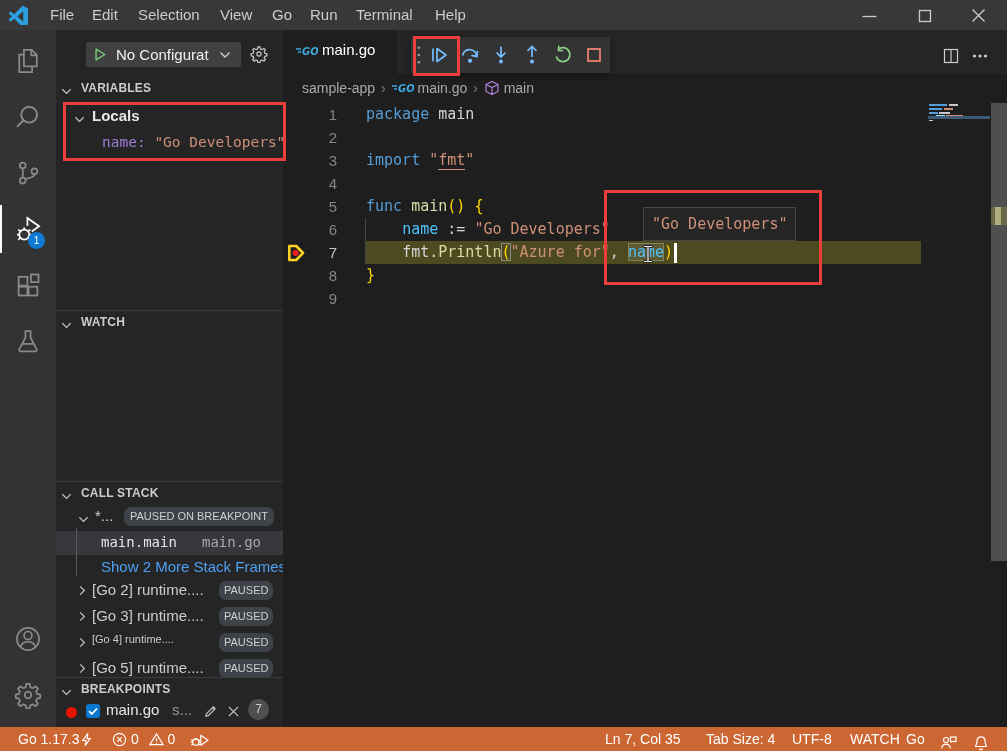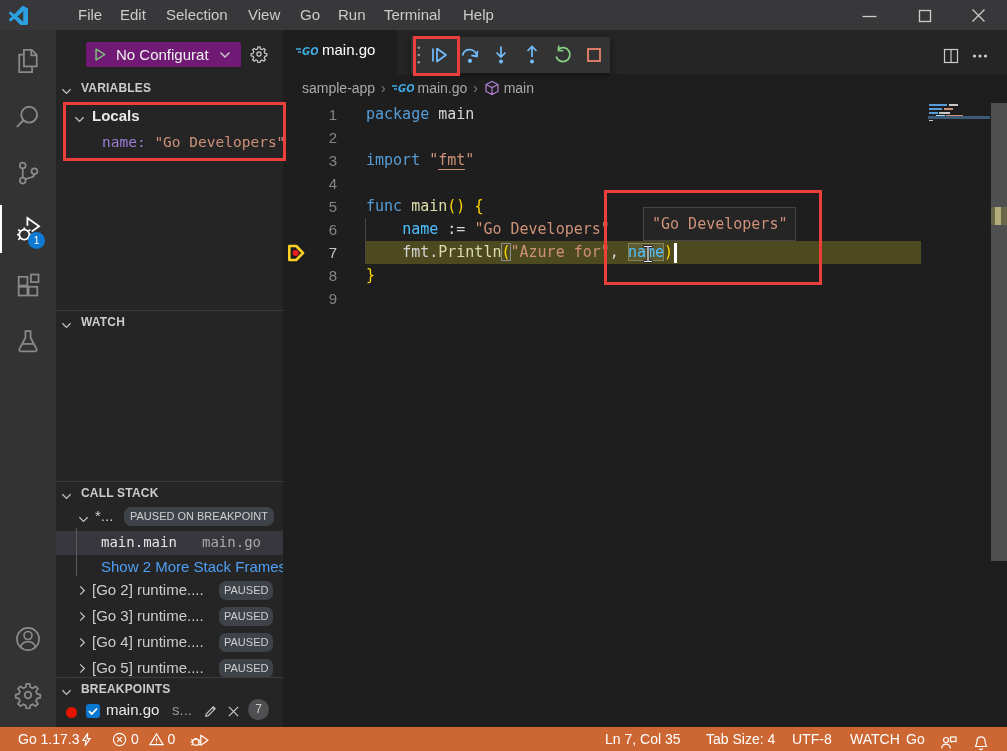--- a/index.html
+++ b/index.html
@@ -4,21 +4,21 @@
 <style>
   * { margin:0; padding:0; box-sizing:border-box; }
   html,body { width:1007px; height:751px; overflow:hidden; background:#1e1e1e; }
   body { font-family:"Liberation Sans", sans-serif; -webkit-font-smoothing:antialiased; }
   #app { position:relative; width:1007px; height:751px; overflow:hidden; }
   .abs { position:absolute; }
   .mono { font-family:"DejaVu Sans Mono", monospace;text-align:right; }
 
   
   #titlebar { left:0; top:0; width:1007px; height:30px; background:#38383a; }
-  .menu-item { position:absolute; top:0; height:30px; line-height:30px; font-size:15px; color:#cccccc;margin-left:28px; }
+  .menu-item { position:absolute; top:0; height:30px; line-height:30px; font-size:15px; color:#cccccc; }
   #window-title { position:absolute; left:491px; top:0; height:30px; line-height:30px; font-size:15px; color:#cccccc; white-space:nowrap; }
 
   
   #activitybar { left:0; top:30px; width:56px; height:697px; background:#333333; }
   .act-icon { position:absolute; left:14px; width:28px; height:28px; color:#8a8a8a; }
   .act-icon svg { width:100%; height:100%; }
   #act-active-border { position:absolute; left:0; width:2px; background:#ffffff; }
   .act-badge { position:absolute; border-radius:50%; background:#0e7ad3; color:#fff; font-size:10px; text-align:center; }
 
   
@@ -149,21 +149,21 @@
       <svg viewBox="0 0 24 24" fill="none" stroke="currentColor" stroke-width="1.5">
         <circle cx="12" cy="12" r="2.8"></circle>
         <path d="M10.6 2.5 H13.4 L14 5.3 L16.1 6.2 L18.5 4.6 L20.5 6.6 L18.9 9 L19.8 11.1 L22.5 11.7 V14.5 L19.8 15.1 L18.9 17.2 L20.5 19.6 L18.5 21.6 L16.1 20 L14 20.9 L13.4 23.5 H10.6 L10 20.9 L7.9 20 L5.5 21.6 L3.5 19.6 L5.1 17.2 L4.2 15.1 L1.5 14.5 V11.7 L4.2 11.1 L5.1 9 L3.5 6.6 L5.5 4.6 L7.9 6.2 L10 5.3 Z"></path>
       </svg>
     </div>
     </div>
   </div>
 
   <div id="sidebar" class="abs">
 
-    <div class="abs" style="left:30px;top:12px;width:155px;height:25px;background:#701a75;border-radius:2px;padding-left:8px;">
+    <div class="abs" style="left:30px;top:12px;width:155px;height:25px;background:#404040;border-radius:2px;padding-left:8px;">
       <svg class="abs" style="left:7px;top:5px;width:14px;height:15px;" viewBox="0 0 16 16">
         <path d="M3.5 1.8 L13.5 8 L3.5 14.2 Z" fill="none" stroke="#79cc78" stroke-width="1.6" stroke-linejoin="round"></path>
       </svg>
       <span class="abs" style="left:30px;top:0;line-height:25px;font-size:15px;color:#f0f0f0;white-space:nowrap;overflow:hidden;width:103px;">No Configurat</span>
       <svg class="abs" style="left:133px;top:8px;width:12px;height:10px;" viewBox="0 0 12 10">
         <path d="M1.5 2.5 L6 7 L10.5 2.5" fill="none" stroke="#cccccc" stroke-width="1.4"></path>
       </svg>
     </div>
     <svg class="abs" style="left:194px;top:15px;width:18px;height:18px;" viewBox="0 0 24 24">
       <circle cx="12" cy="12" r="2.8" fill="none" stroke="#cccccc" stroke-width="1.6"></circle>
@@ -230,21 +230,21 @@
         <svg style="position:absolute;left:21px;top:5px;width:11px;height:11px;" viewBox="0 0 12 12">
           <path d="M3.5 1.5 L8 6 L3.5 10.5" fill="none" stroke="#c5c5c5" stroke-width="1.3"></path>
         </svg>
         <span style="position:absolute;left:36px;top:1px;font-size:15px;color:#cccccc;">[Go 3] runtime....</span>
         <span class="badge" style="left:163px;top:1px;height:19px;line-height:19px;padding:0 5px;">PAUSED</span>
       </div>
       <div class="abs" style="left: 0px; top: 602px; width: 227px; height: 22px;">
         <svg style="position:absolute;left:21px;top:5px;width:11px;height:11px;" viewBox="0 0 12 12">
           <path d="M3.5 1.5 L8 6 L3.5 10.5" fill="none" stroke="#c5c5c5" stroke-width="1.3"></path>
         </svg>
-        <span style="position:absolute;left:36px;top:1px;font-size:15px;color:#cccccc;">[Go 4] runtime....</span>
+        <span style="position:absolute;left:36px;top:1px;font-size:11px;color:#cccccc;">[Go 4] runtime....</span>
         <span class="badge" style="left:163px;top:1px;height:19px;line-height:19px;padding:0 5px;">PAUSED</span>
       </div>
       <div class="abs" style="left: 0px; top: 628px; width: 227px; height: 22px;">
         <svg style="position:absolute;left:21px;top:5px;width:11px;height:11px;" viewBox="0 0 12 12">
           <path d="M3.5 1.5 L8 6 L3.5 10.5" fill="none" stroke="#c5c5c5" stroke-width="1.3"></path>
         </svg>
         <span style="position:absolute;left:36px;top:1px;font-size:15px;color:#cccccc;">[Go 5] runtime....</span>
         <span class="badge" style="left:163px;top:1px;height:19px;line-height:19px;padding:0 5px;">PAUSED</span>
       </div>
     </div>

